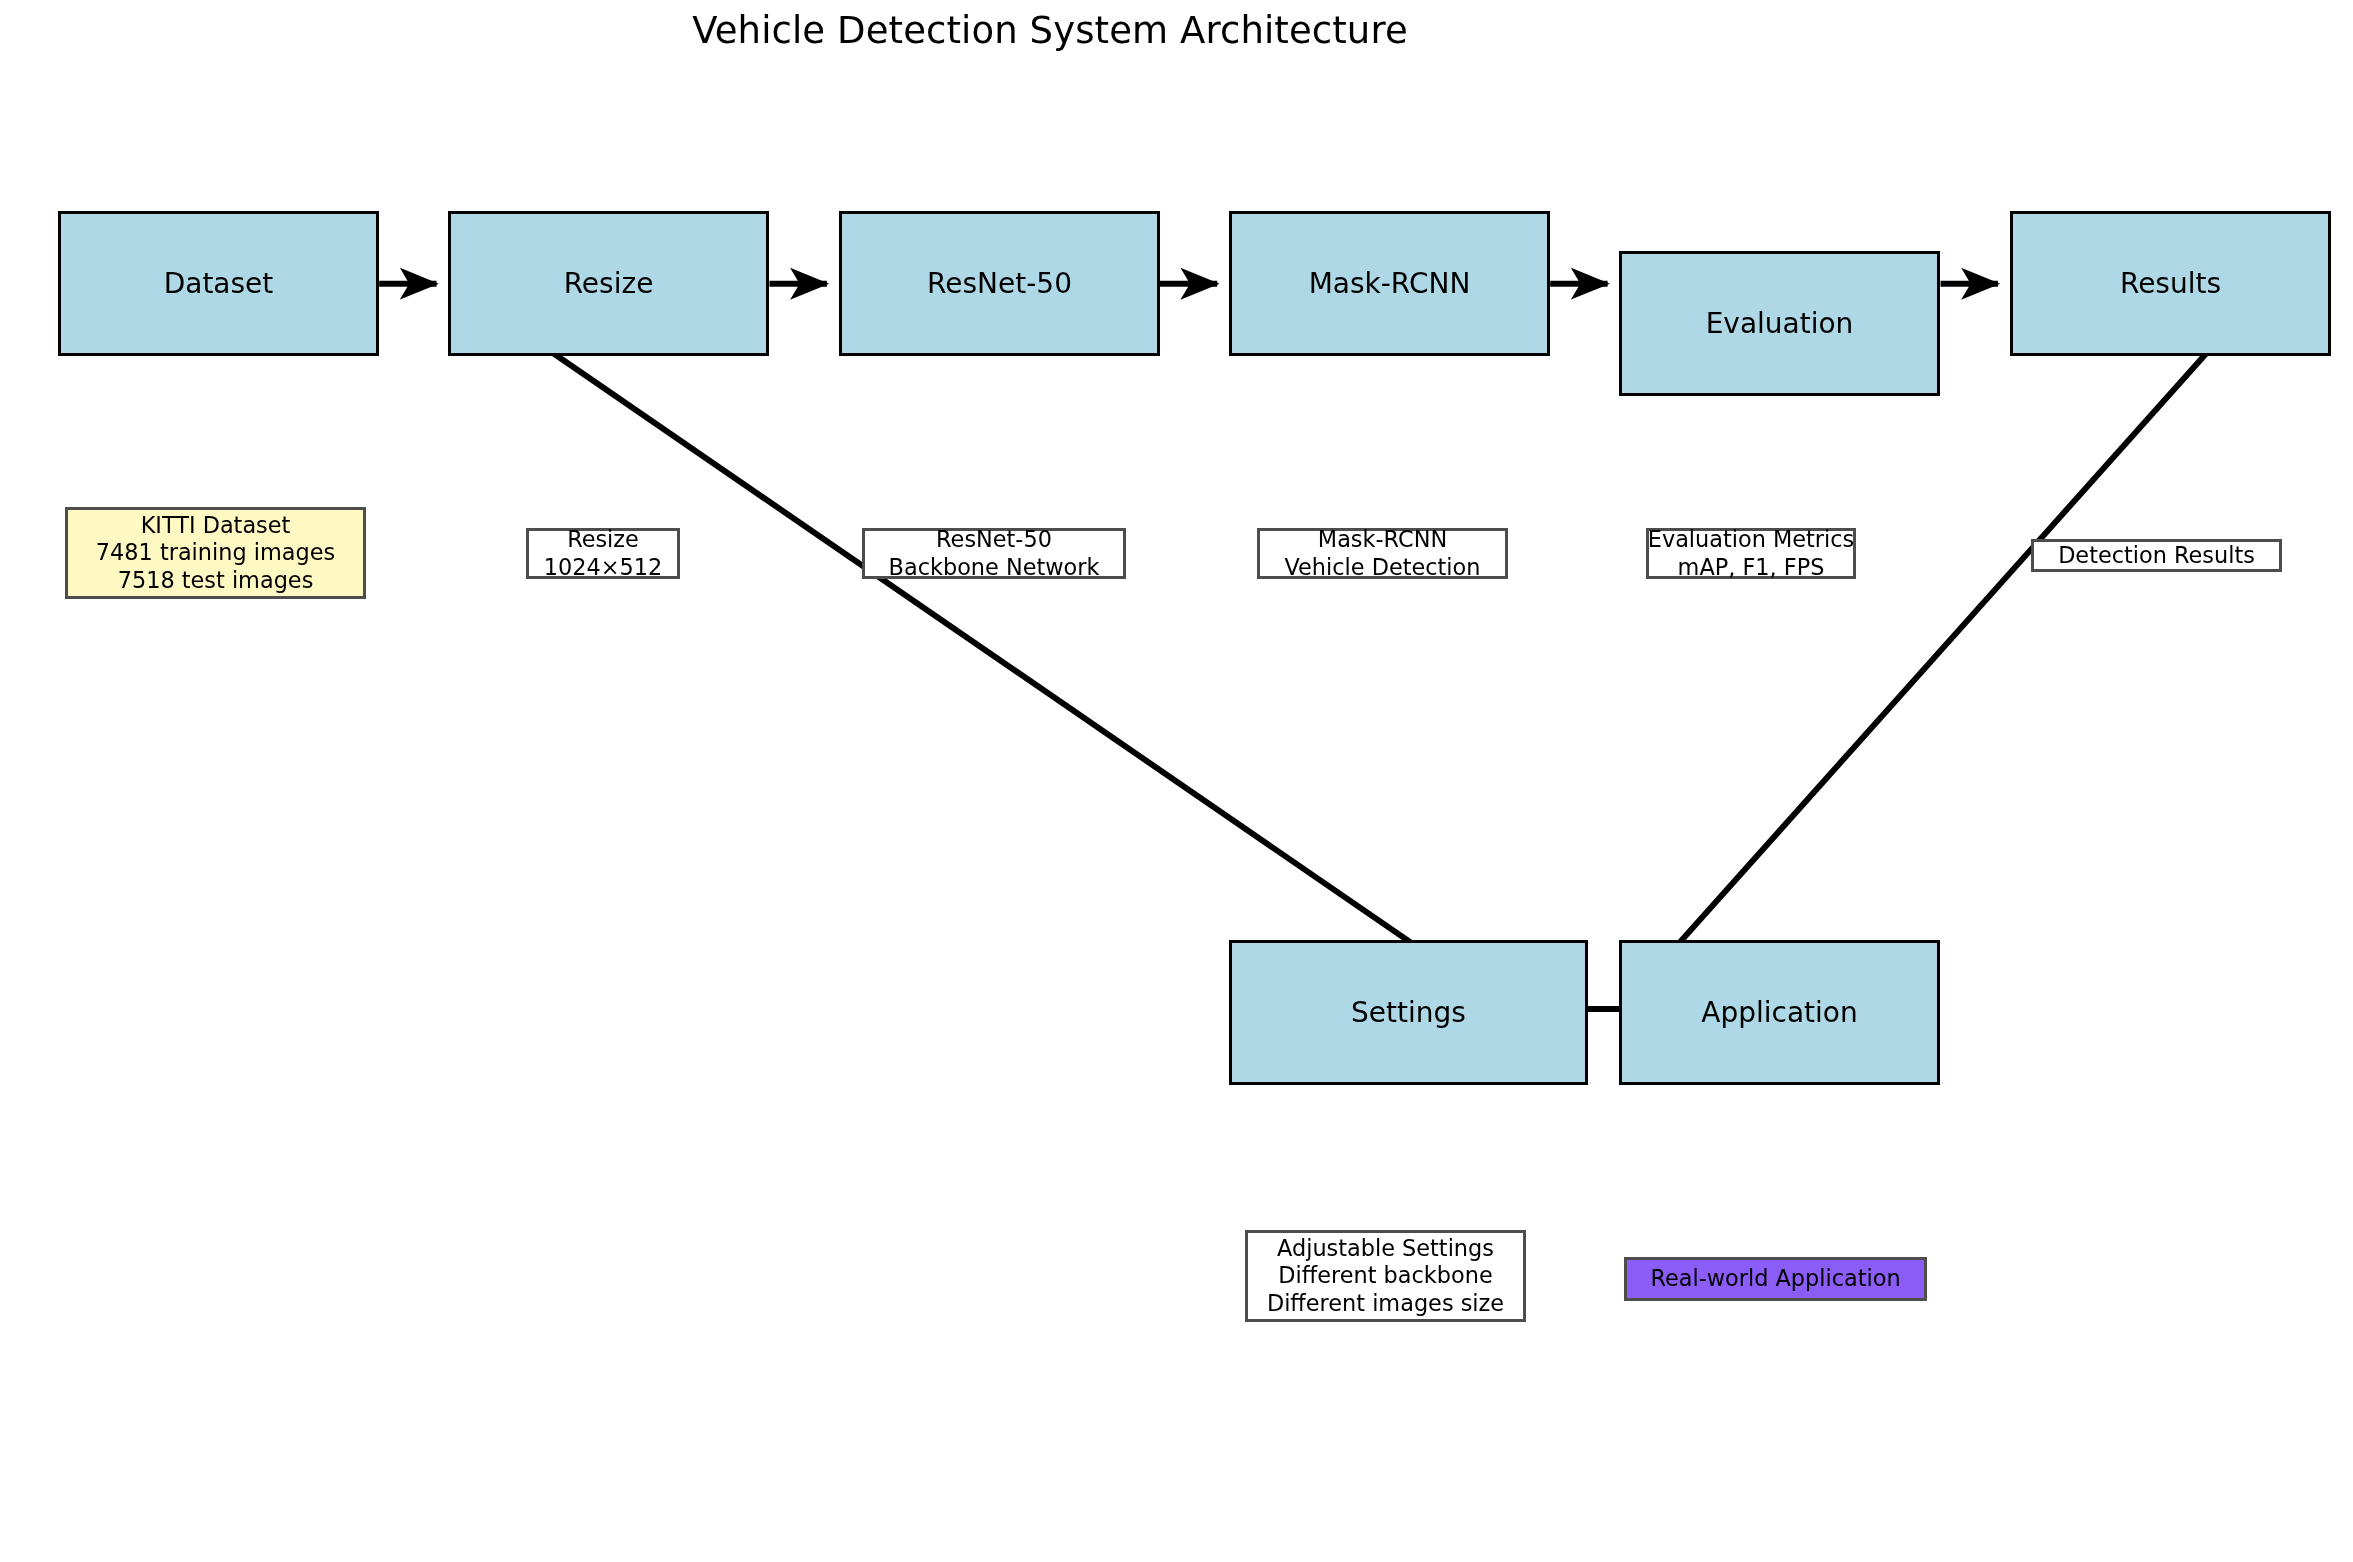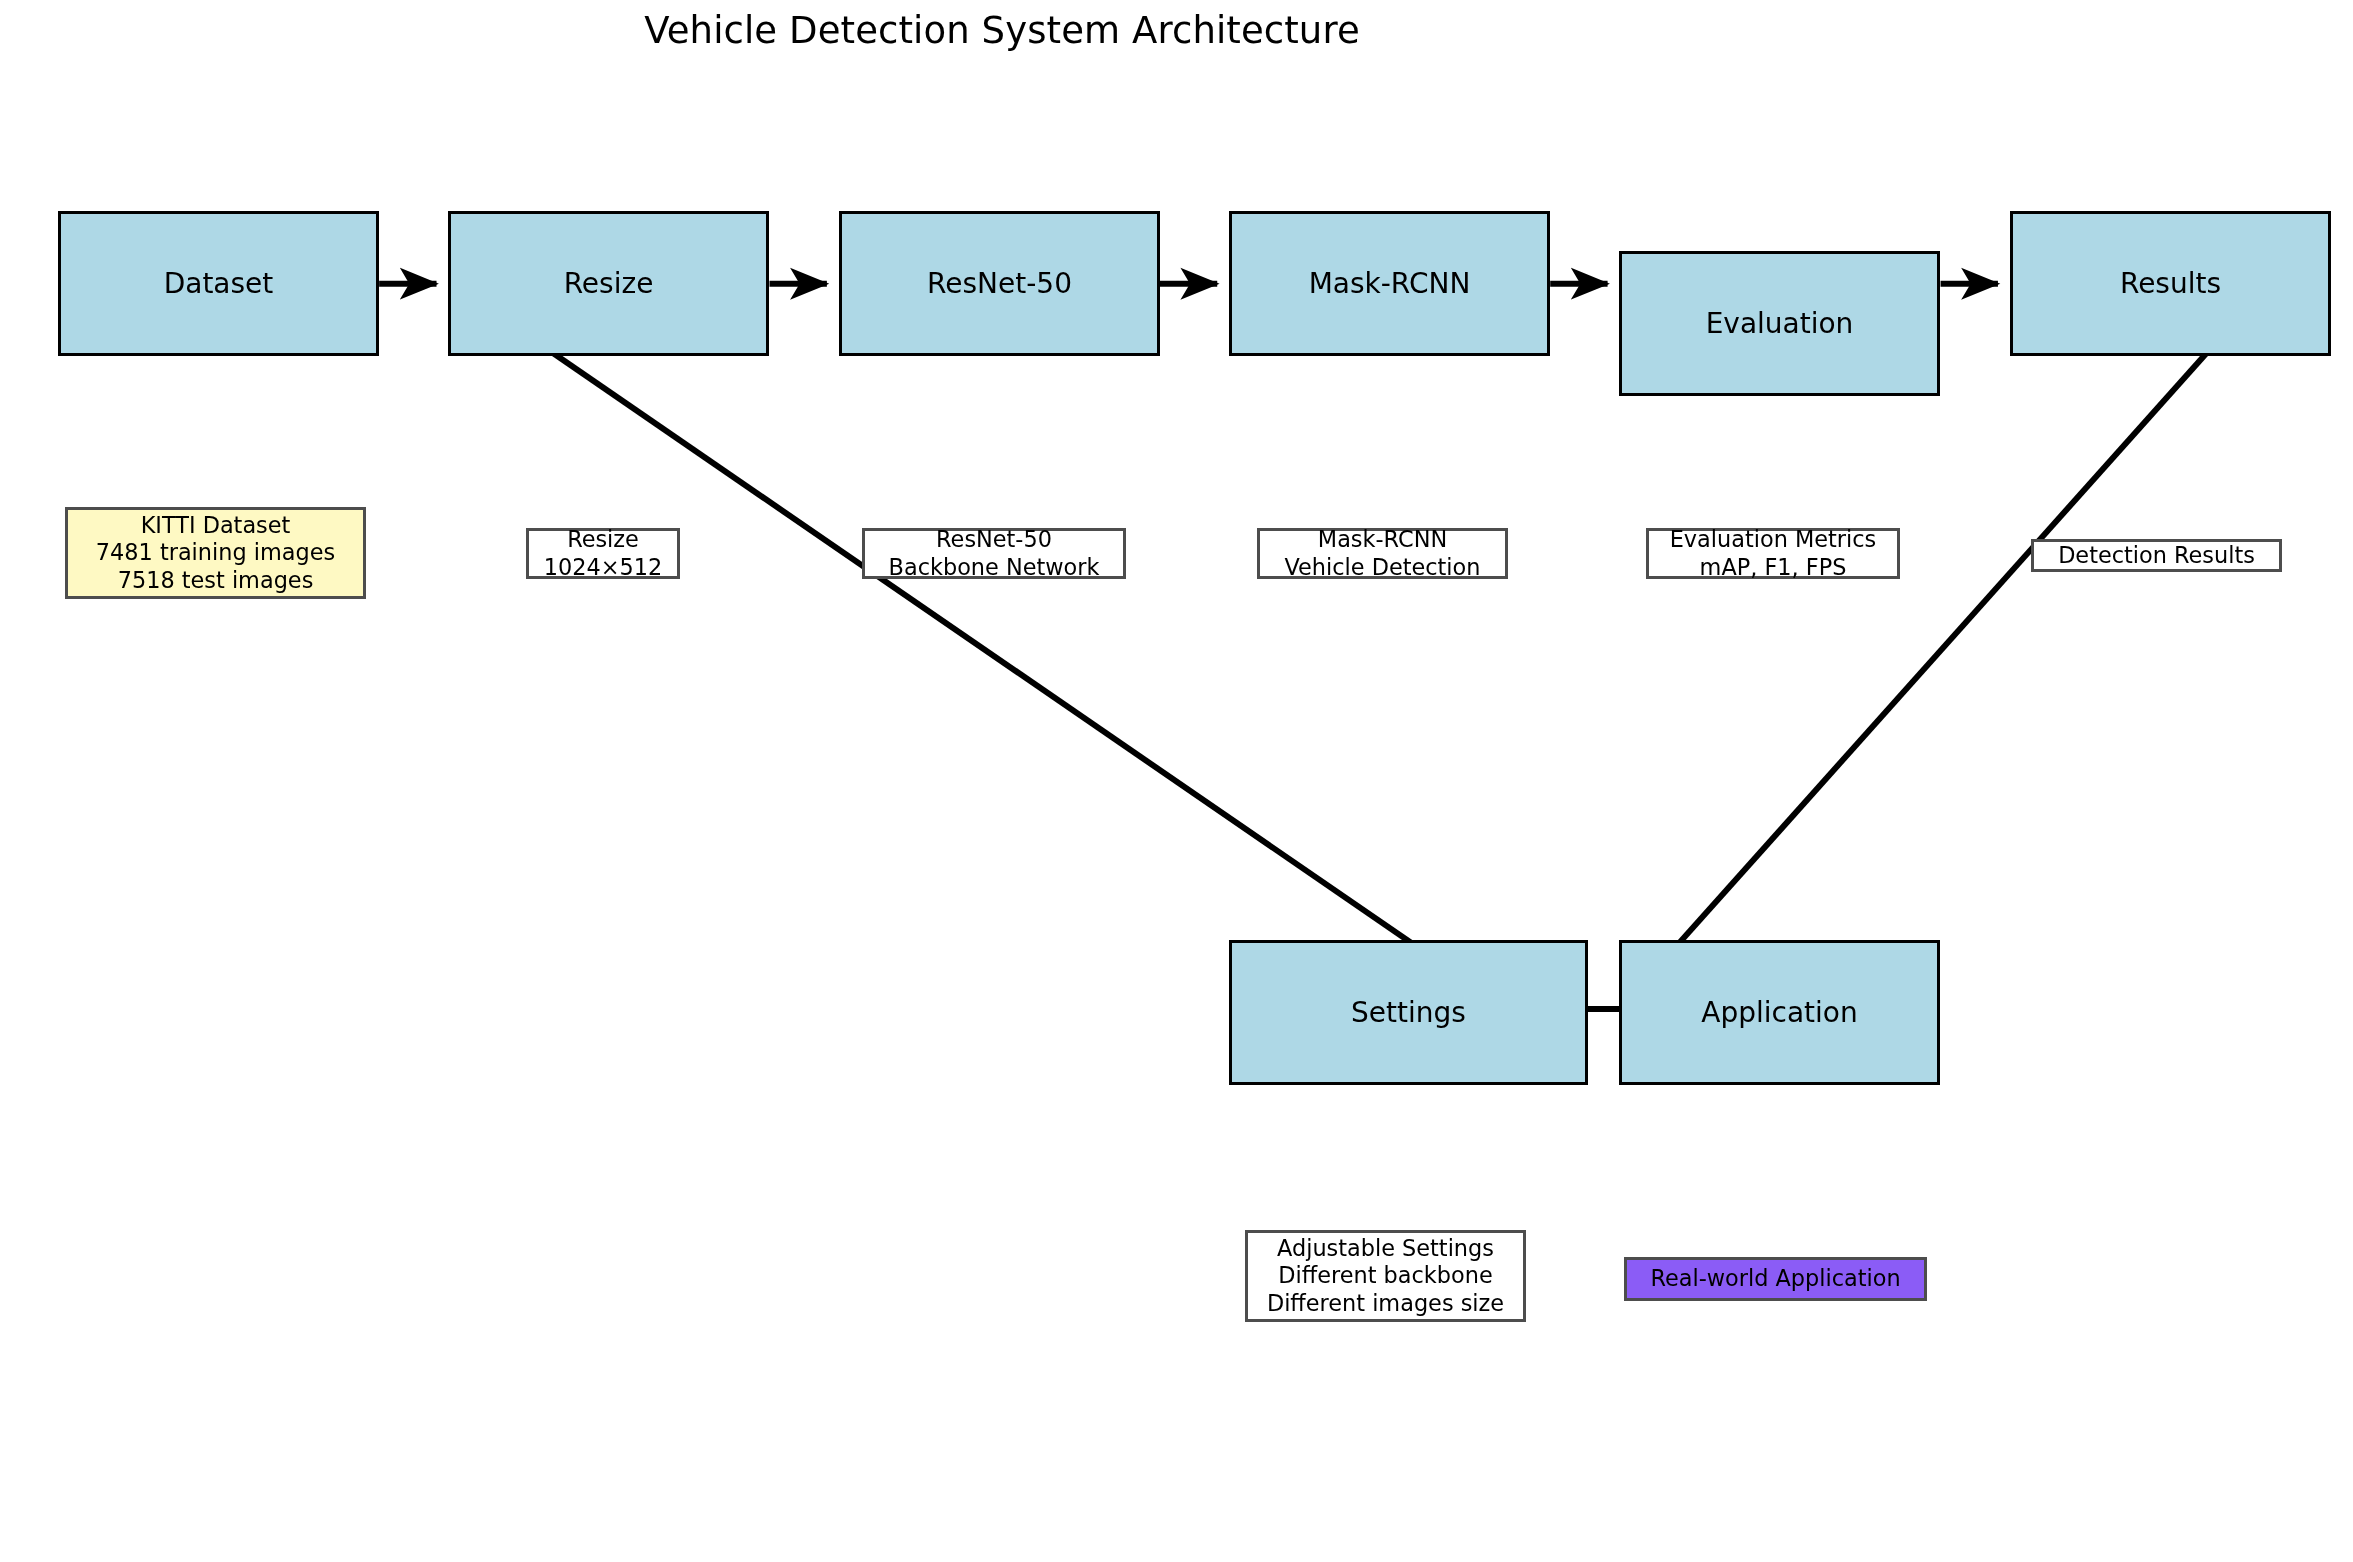--- a/index.html
+++ b/index.html
@@ -28,20 +28,21 @@
   .diagram-title {
     position: absolute;
     left: 0;
     top: 8.6px;
     width: 2004px;
     text-align: center;
     font-size: 37px;
     font-weight: 400;
     color: #000000;
     letter-spacing: 0.1px;
+    padding-left: 48px;
   }
   .stage-box {
     position: absolute;
     box-sizing: border-box;
     background: #aed8e6;
     border: 3.3px solid #000000;
     display: flex;
     align-items: center;
     justify-content: center;
     z-index: 2;
@@ -134,21 +135,21 @@
         <div class="caption-line">1024×512</div>
       </div>
       <div class="caption-box" style="left: 862px; top: 528px; width: 264px; height: 51px; border-color: rgb(77, 77, 77); background: rgb(255, 255, 255);">
         <div class="caption-line">ResNet-50</div>
         <div class="caption-line">Backbone Network</div>
       </div>
       <div class="caption-box" style="left: 1257px; top: 528px; width: 251px; height: 51px; border-color: rgb(77, 77, 77); background: rgb(255, 255, 255);">
         <div class="caption-line">Mask-RCNN</div>
         <div class="caption-line">Vehicle Detection</div>
       </div>
-      <div class="caption-box" style="left: 1646px; top: 528px; width: 254px; height: 51px; border-color: rgb(77, 77, 77); background: rgb(255, 255, 255);">
+      <div class="caption-box" style="left: 1646px; top: 528px; width: 210px; height: 51px; border-color: rgb(77, 77, 77); background: rgb(255, 255, 255);">
         <div class="caption-line">Evaluation Metrics</div>
         <div class="caption-line">mAP, F1, FPS</div>
       </div>
       <div class="caption-box" style="left: 2031px; top: 539px; width: 251px; height: 33px; border-color: rgb(77, 77, 77); background: rgb(255, 255, 255);">
         <div class="caption-line">Detection Results</div>
       </div>
       <div class="caption-box" style="left: 1245px; top: 1230px; width: 281px; height: 92px; border-color: rgb(77, 77, 77); background: rgb(255, 255, 255);">
         <div class="caption-line">Adjustable Settings</div>
         <div class="caption-line">Different backbone</div>
         <div class="caption-line">Different images size</div>

